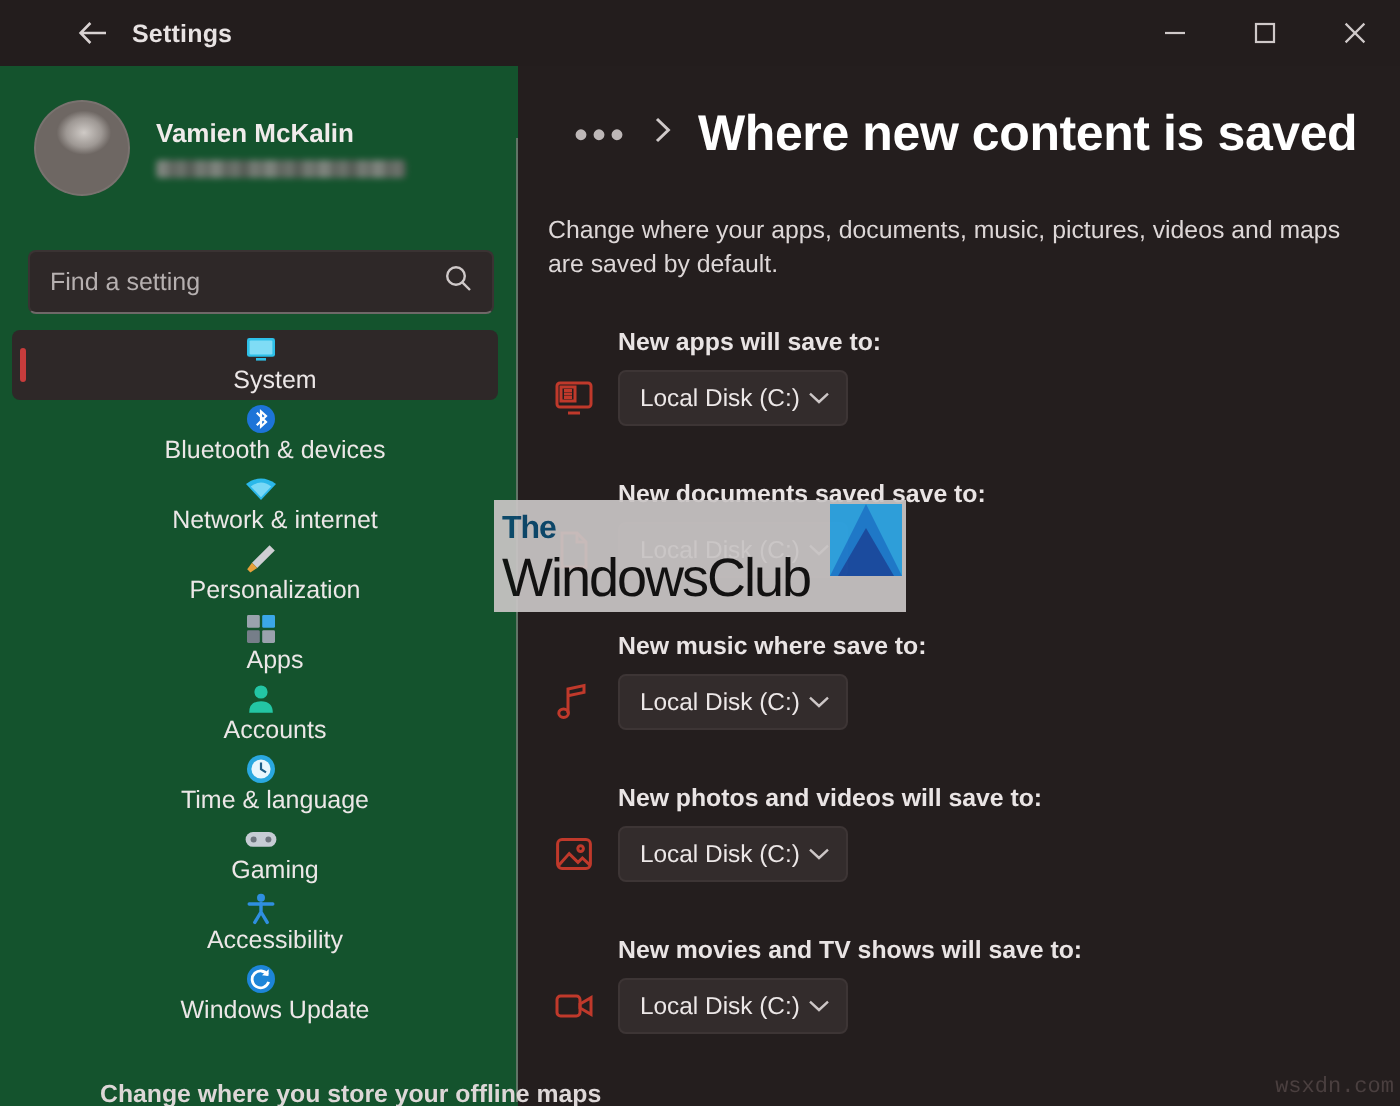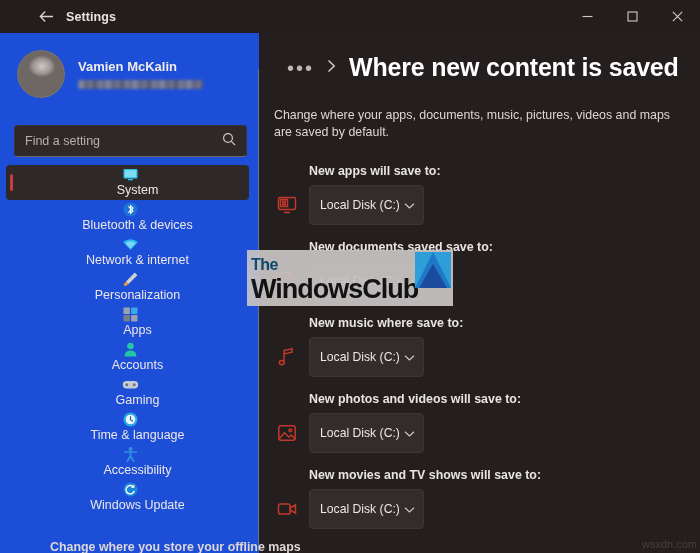--- a/index.html
+++ b/index.html
@@ -41,21 +41,21 @@
   .wc {
     width: 45px; height: 33px;
     display: flex; align-items: center; justify-content: center;
   }
   .wc svg { stroke: #cfc9c9; }
 
   
   #sidebar {
     position: absolute; top: 33px; left: 0;
     width: 286px; height: 520px;
-    background: #1d4ed8;
+    background: #14532d;
     text-decoration: underline;
   }
   #profile {
     position: absolute; top: 17px; left: 17px;
     display: flex; align-items: center; gap: 13px;
   }
   #avatar {
     width: 48px; height: 48px; border-radius: 50%;
     background:
       radial-gradient(ellipse 16px 13px at 52% 34%, #cfcac6 0%, #9e9894 55%, #6e6763 85%),
@@ -154,21 +154,21 @@
   .setting-label {
     font-size: 12.4px; color: #e9e4e4; font-weight: 700;
     margin-left: 35px; margin-bottom: 7px;
   }
   .setting-body { display: flex; align-items: center; gap: 9px; }
   .row-icon {
     width: 26px; height: 26px; flex: none;
     display: flex; align-items: center; justify-content: center;
   }
   .dropdown {
-    height: 40px; width: 115px;
+    height: 28px; width: 115px;
     background: #332c2c;
     border: 1px solid #3d3535;
     border-radius: 4px;
     display: flex; align-items: center; justify-content: space-between;
     padding: 0 8px 0 10px;
   }
   .dd-value { font-size: 12.2px; color: #ece7e7; }
   .dd-chevron svg { stroke: #cdc7c7; }
 
   #footer-note {
@@ -185,21 +185,21 @@
     display: flex; flex-direction: column;
     justify-content: center;
     padding-left: 4px;
     opacity: .93;
   }
   #wm-the {
     font-size: 16px; font-weight: 700; color: #0c4a6e;
     line-height: 22px; letter-spacing: -.5px;
   }
   #wm-club {
-    font-size: 27px; font-weight: 700; color: #111111;
+    font-size: 27px; font-weight: 400; color: #111111;
     line-height: 27px; letter-spacing: -1px;
   }
   #wm-logo {
     position: absolute; right: 2px; top: 2px;
     width: 36px; height: 36px;
     background: #1f7fd4;
     overflow: hidden;
   }
   #wm-logo::before {
     content: ""; position: absolute; left: 0; top: 0;
@@ -211,21 +211,21 @@
   #wm-logo::after {
     content: ""; position: absolute; left: 4px; bottom: 0;
     width: 0; height: 0;
     border-left: 14px solid transparent;
     border-right: 14px solid transparent;
     border-bottom: 24px solid #1b4fa8;
   }
   #corner-watermark {
     position: absolute; right: 3px; bottom: 3px;
     font-size: 11px; color: #4a3f3f;
-    font-family: Liberation Sans, sans-serif;
+    font-family: Liberation Mono, monospace;
   }
 </style>
 </head>
 <body>
 
 <div id="app">
 
   <div id="titlebar">
     <div id="back-btn">
       <svg width="15" height="13" viewBox="0 0 15 13" fill="none" stroke-width="1.3">
@@ -336,37 +336,37 @@
             <circle cx="8.5" cy="5" r="3.3" fill="#23c6a4"></circle>
             <path d="M2.6 15.4 Q2.6 9.6 8.5 9.6 Q14.4 9.6 14.4 15.4 Z" fill="#23c6a4"></path>
           </svg>
         </span>
         <span class="nav-label">Accounts</span>
       </div>
 
       <div class="nav-item">
         <span class="nav-icon">
           <svg width="17" height="17" viewBox="0 0 17 17">
+            <circle cx="8.5" cy="8.5" r="7" fill="#2aa8e0"></circle>
+            <circle cx="8.5" cy="8.5" r="4.8" fill="#e9f6fd"></circle>
+            <path d="M8.5 5.2 V8.6 L11 10.2" stroke="#1e5d86" stroke-width="1.1" fill="none"></path>
+          </svg>
+        </span>
+        <span class="nav-label">Time &amp; language</span>
+      </div>
+
+      <div class="nav-item">
+        <span class="nav-icon">
+          <svg width="17" height="17" viewBox="0 0 17 17">
             <rect x="0.8" y="5" width="15.4" height="7.4" rx="3.7" fill="#c6ccd4"></rect>
             <circle cx="4.8" cy="8.7" r="1.5" fill="#6e757e"></circle>
             <circle cx="12.2" cy="8.7" r="1.5" fill="#6e757e"></circle>
           </svg>
         </span>
         <span class="nav-label">Gaming</span>
-      </div>
-
-      <div class="nav-item">
-        <span class="nav-icon">
-          <svg width="17" height="17" viewBox="0 0 17 17">
-            <circle cx="8.5" cy="8.5" r="7" fill="#2aa8e0"></circle>
-            <circle cx="8.5" cy="8.5" r="4.8" fill="#e9f6fd"></circle>
-            <path d="M8.5 5.2 V8.6 L11 10.2" stroke="#1e5d86" stroke-width="1.1" fill="none"></path>
-          </svg>
-        </span>
-        <span class="nav-label">Time &amp; language</span>
       </div>
 
       <div class="nav-item">
         <span class="nav-icon">
           <svg width="17" height="17" viewBox="0 0 17 17">
             <circle cx="8.5" cy="2.9" r="2" fill="#2f8fe0"></circle>
             <path d="M2.6 6 H14.4 M8.5 5.6 V10 M8.5 10 L5.4 15.2 M8.5 10 L11.6 15.2" stroke="#2f8fe0" stroke-width="1.7" fill="none" stroke-linecap="round"></path>
           </svg>
         </span>
         <span class="nav-label">Accessibility</span>

